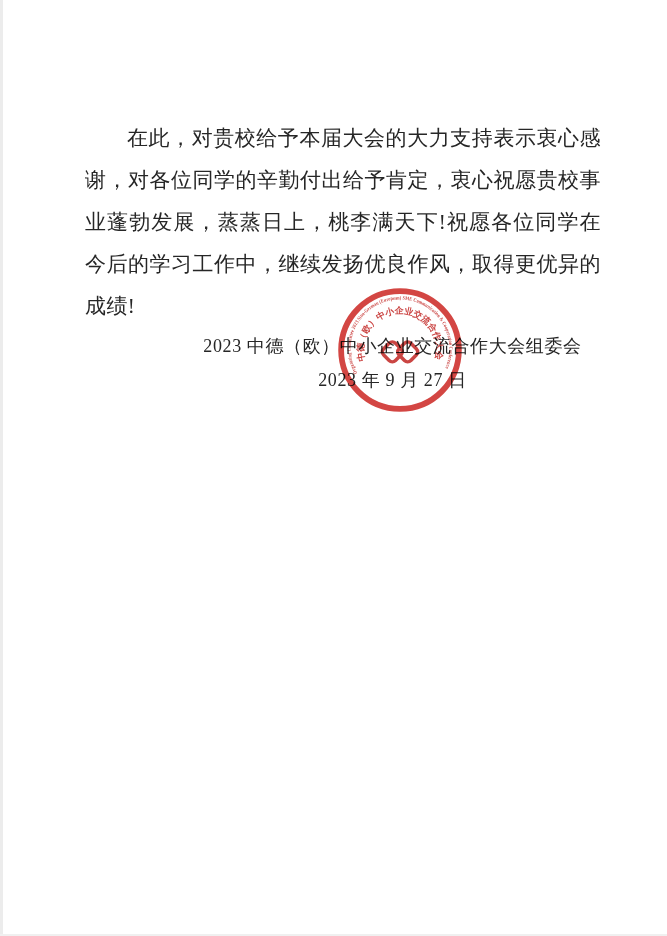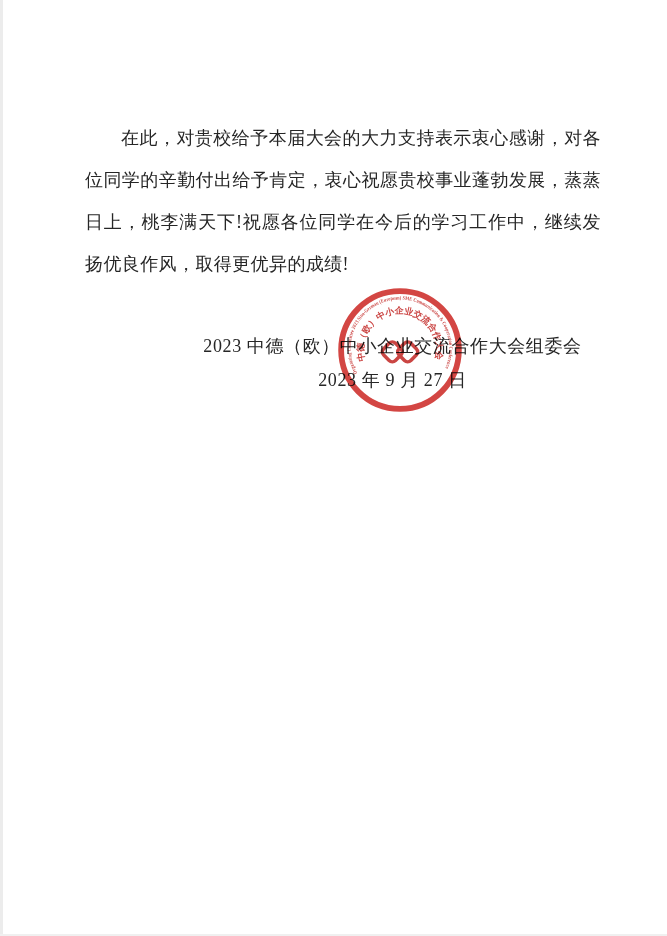--- a/index.html
+++ b/index.html
@@ -15,21 +15,21 @@
     position:absolute;left:0;top:0;width:3px;height:100%;
     background:#ececec;
   }
   .edge-bottom{
     position:absolute;left:0;bottom:0;width:100%;height:2px;
     background:#f0f0f0;
   }
   .body-text{
     position:absolute;
     left:85px;top:117px;width:516px;
-    font-size:18px;
+    font-size:21px;
     line-height:42px;
     letter-spacing:0.4px;
     text-align:justify;
     text-indent:2em;
     margin:0;
   }
   .signature-block{
     position:absolute;
     left:120px;top:329px;width:545px;
     text-align:center;

